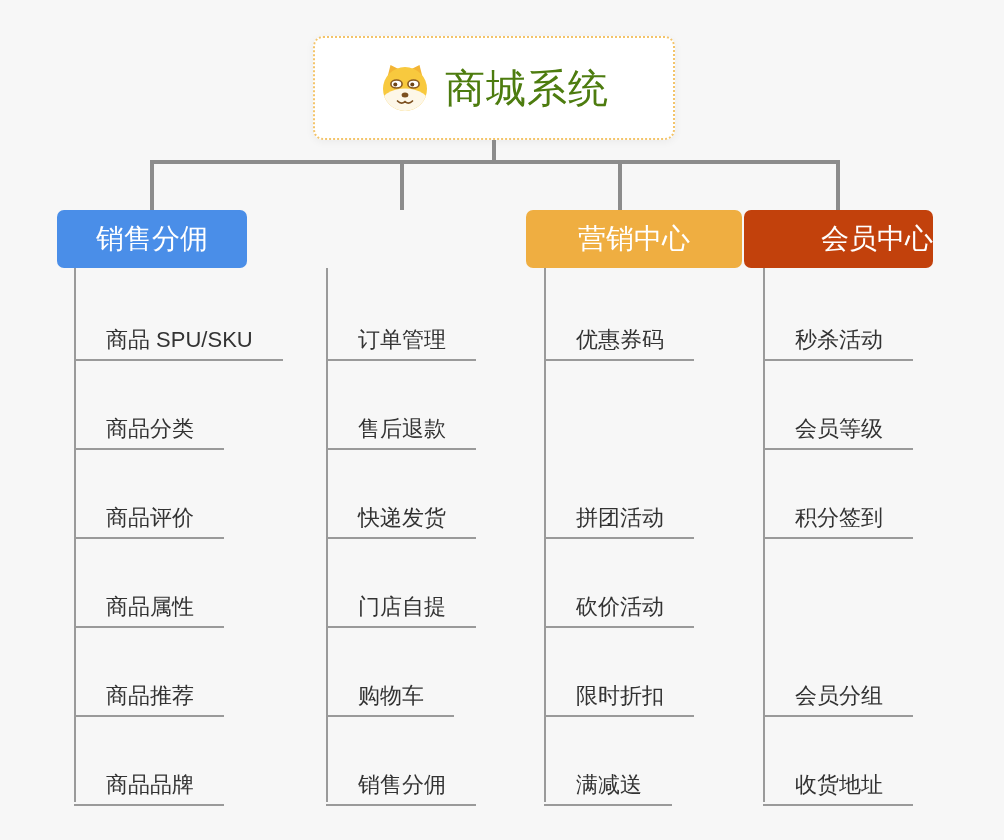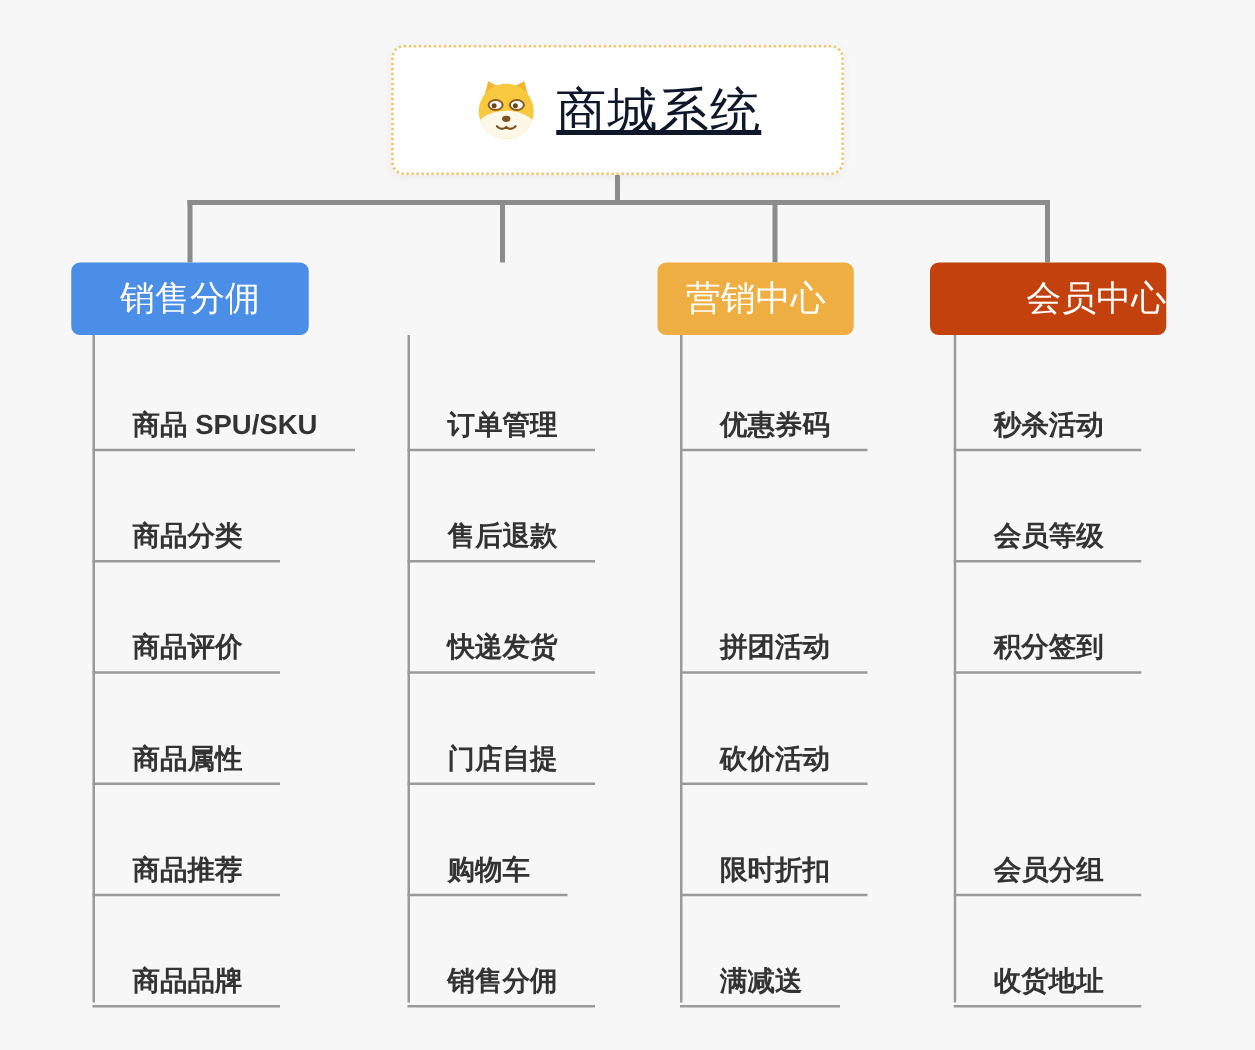--- a/index.html
+++ b/index.html
@@ -25,24 +25,23 @@
     border: 2px dotted #f3c46a;
     border-radius: 10px;
     display: flex;
     align-items: center;
     justify-content: center;
     gap: 14px;
     box-shadow: 0 2px 8px rgba(0,0,0,0.05);
   }
   .root-title {
     font-size: 40px;
-    color: #0f172a;
+    color: #4d7c0f;
     letter-spacing: 1px;
     white-space: nowrap;
-    text-decoration: underline;
   }
 
   
   .conn { position: absolute; background: #8c8c8c; }
   .stem  { left: 492px; top: 140px; width: 4px; height: 24px; }
   .hbar  { left: 150px; top: 160px; width: 690px; height: 4px; }
   .drop  { top: 160px; width: 4px; height: 50px; }
   .drop-0 { left: 150px; }
   .drop-1 { left: 400px; }
   .drop-2 { left: 618px; }
@@ -56,21 +55,21 @@
     color: #ffffff;
     font-size: 28px;
     display: flex;
     align-items: center;
     justify-content: center;
     white-space: nowrap;
     cursor: default;
   }
   .hdr-0 { left: 57px;  width: 190px; background: #4a8ee8; }
   .hdr-1 { left: 307px; width: 190px; background: #e85b5b; }
-  .hdr-2 { left: 526px; width: 157px; background: #efae41; }
+  .hdr-2 { left: 526px; width: 216px; background: #efae41; }
   .hdr-3 { left: 744px; width: 189px; background: #c2410c; justify-content: flex-end; }
 
   
   .branch-line {
     position: absolute;
     top: 268px;
     width: 2px; height: 534px;
     background: #9a9a9a;
   }
 
@@ -79,21 +78,20 @@
     position: absolute;
     height: 40px;
     box-sizing: content-box;
     display: flex;
     align-items: flex-end;
     padding: 0 30px 4px 32px;
     border-bottom: 2px solid #9a9a9a;
     font-size: 22px;
     color: #333333;
     white-space: nowrap;
-    font-weight: bold;
   }
   .c0 { left: 74px; }
   .c1 { left: 326px; }
   .c2 { left: 544px; }
   .c3 { left: 763px; }
   .r0 { top: 315px; }
   .r1 { top: 404px; }
   .r2 { top: 493px; }
   .r3 { top: 582px; }
   .r4 { top: 671px; }

